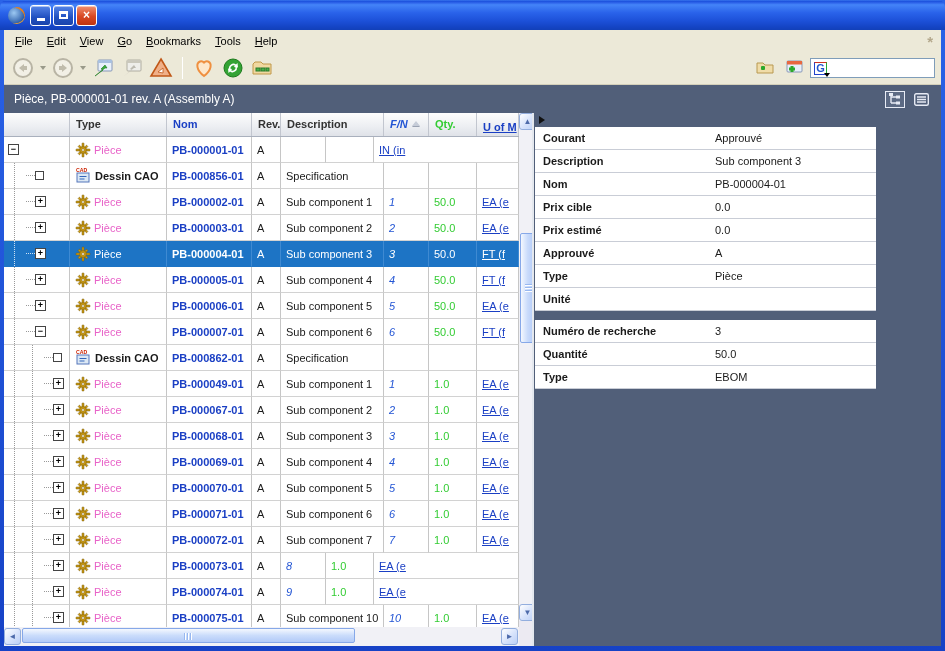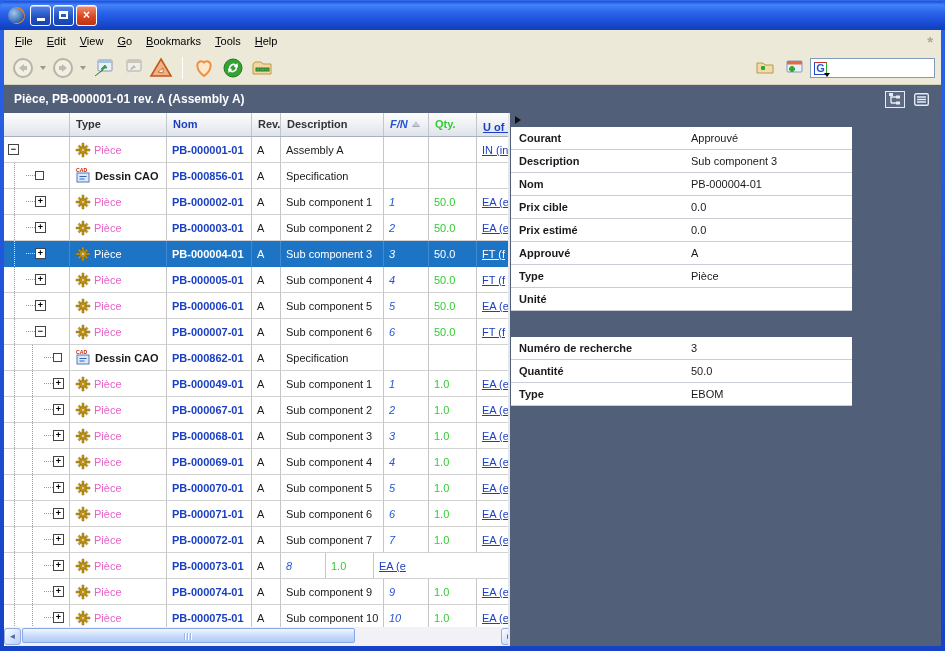--- a/index.html
+++ b/index.html
@@ -40,21 +40,21 @@
   .tb-spacer { flex:1 1 auto; }
   .searchbox { width:125px; height:20px; background:#fff; border:1px solid #7f9db9; display:flex; align-items:center; padding:0 3px; gap:2px; }
   .g-ico { width:13px; height:13px; font-size:11px; font-weight:bold; color:#2255cc; line-height:11px; text-align:center;
     border-top:1px solid #cc3322; border-right:1px solid #22aa33; border-bottom:1px solid #2244cc; border-left:1px solid #2244cc; position:relative;}
   .g-ico .g-caret { position:absolute; right:-4px; bottom:-3px; width:0; height:0; border-left:3px solid transparent; border-right:3px solid transparent; border-top:4px solid #000; }
   .search-input { border:none; outline:none; flex:1; font-size:11px; min-width:10px; background:transparent; }
 
   
   .pageheader { position:absolute; left:4px; top:85px; width:937px; height:28px; background:#515f79;
     display:flex; align-items:center; padding:0 10px; }
-  .pageheader .ptitle { color:#fff; font-weight:bold; font-size:12px; flex:1; }
+  .pageheader .ptitle { color:#fff; font-weight:normal; font-size:12px; flex:1; }
   .ph-ico { width:20px; height:17px; margin-left:6px; display:flex; align-items:center; justify-content:center; cursor:default; }
   .ph-ico.active { border:1px solid #e8ecf6; background:#5c6a84; }
 
   
   .main { position:absolute; left:4px; top:113px; width:937px; height:533px; background:#515f79;text-decoration:underline; }
   .table-wrap { position:absolute; left:0; top:0; width:515px; height:533px; background:#fff; overflow:hidden; }
 
   .thead { display:flex; height:24px; background:linear-gradient(180deg,#fdfdfd,#eceef2 60%,#dfe2e8);
     border-bottom:1px solid #a9b0bd; font-weight:bold; font-size:11px; color:#333; }
   .th { padding:5px 5px 0 6px; border-right:1px solid #c2c6cf; white-space:nowrap; overflow:hidden; display:flex; gap:4px; }
@@ -96,26 +96,26 @@
   .vthumb .grip { position:absolute; left:4px; top:50%; margin-top:-4px; width:7px; height:9px;
     background:repeating-linear-gradient(180deg,#98b8f0 0 1px,#ffffff 1px 2px,transparent 2px 3px); }
   .hscroll { position:absolute; left:0; top:514px; width:515px; height:19px; background:#f1f1f6; }
   .hthumb { position:absolute; left:18px; top:1px; width:333px; height:15px; border:1px solid #86a8e8; border-radius:2px;
     background:linear-gradient(180deg,#f4f8fe,#cadcfb 50%,#b2caf8); }
   .hthumb .grip { position:absolute; top:4px; left:50%; margin-left:-5px; width:9px; height:7px;
     background:repeating-linear-gradient(90deg,#98b8f0 0 1px,#ffffff 1px 2px,transparent 2px 3px); }
   .corner { position:absolute; left:515px; top:508px; width:17px; height:25px; background:#eceaf2; }
 
   
-  .panel { position:absolute; left:504px; top:0; width:345px; height:533px; background:#515f79; border-left:2px solid #e4e8ee; }
+  .panel { position:absolute; left:528px; top:0; width:345px; height:533px; background:#515f79; border-left:2px solid #e4e8ee; }
   .panel-bar { height:14px; position:relative; cursor:default; }
   .collapse-arrow { position:absolute; left:5px; top:3px; width:0; height:0;
     border-top:4px solid transparent; border-bottom:4px solid transparent; border-left:6px solid #111; }
   .pgroup { background:#fff; margin:0 1px; }
-  .pgroup + .pgroup { margin-top:26px; }
+  .pgroup + .pgroup { margin-top:9px; }
   .prow { display:flex; height:23px; border-bottom:1px solid #c9cdd6; align-items:center; font-size:11px; color:#1a1a1a; }
   .plabel { width:180px; padding-left:8px; font-weight:bold; }
   .pvalue { flex:1; }
 </style>
 </head>
 <body>
 
 <div class="window">
 
   <div class="titlebar">
@@ -287,21 +287,20 @@
                     </g>
                     <circle cx="8" cy="8" r="3.4"></circle>
                   </g>
                   <circle cx="8" cy="8" r="1.3" fill="#fff" stroke="#7a5c08" stroke-width="0.5"></circle>
                 </svg>
               </span>
               <span class="type-label">Pièce</span>
             </div>
             <div class="td c2">PB-000001-01</div>
             <div class="td c3">A</div>
-            <div class="td c4">Assembly A</div>
             <div class="td c5"></div>
             <div class="td c6"></div>
             <div class="td c7">IN (in</div>
           </div>
           <div class="trow">
             <div class="td c0">
               <span class="vguide" style="left: 10px;"></span>
               <span class="treecell-inner" style="padding-left: 22px;">
                 <span class="hstub"></span>
                 <span class="leafbox"></span>
@@ -826,21 +825,20 @@
                     </g>
                     <circle cx="8" cy="8" r="3.4"></circle>
                   </g>
                   <circle cx="8" cy="8" r="1.3" fill="#fff" stroke="#7a5c08" stroke-width="0.5"></circle>
                 </svg>
               </span>
               <span class="type-label">Pièce</span>
             </div>
             <div class="td c2">PB-000074-01</div>
             <div class="td c3">A</div>
-            <div class="td c4">Sub component 9</div>
             <div class="td c5">9</div>
             <div class="td c6">1.0</div>
             <div class="td c7">EA (e</div>
           </div>
           <div class="trow">
             <div class="td c0">
               <span class="vguide" style="left: 10px;"></span>
               <span class="vguide" style="left: 28px;"></span>
               <span class="treecell-inner" style="padding-left: 40px;">
                 <span class="hstub"></span>

